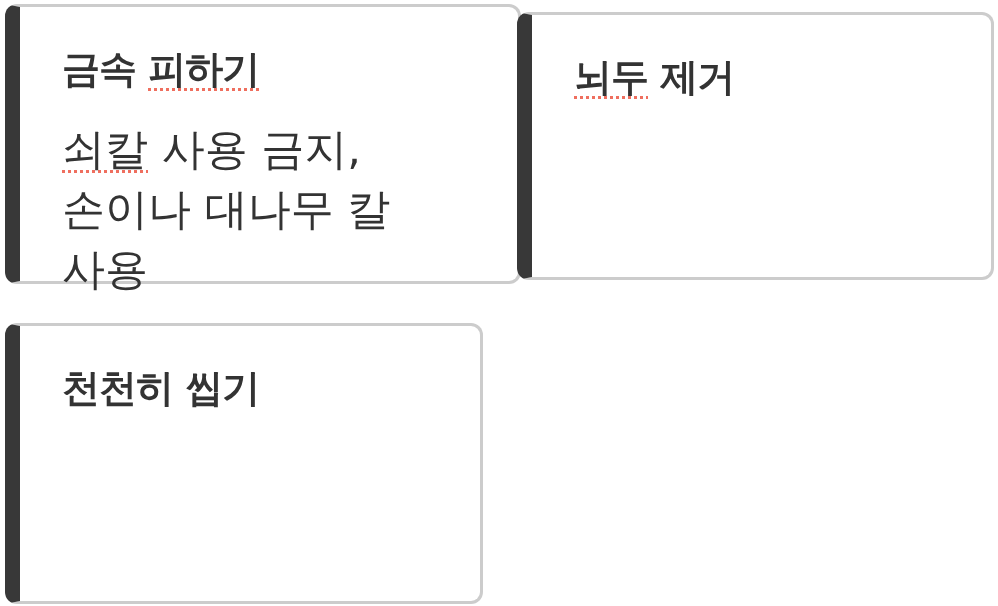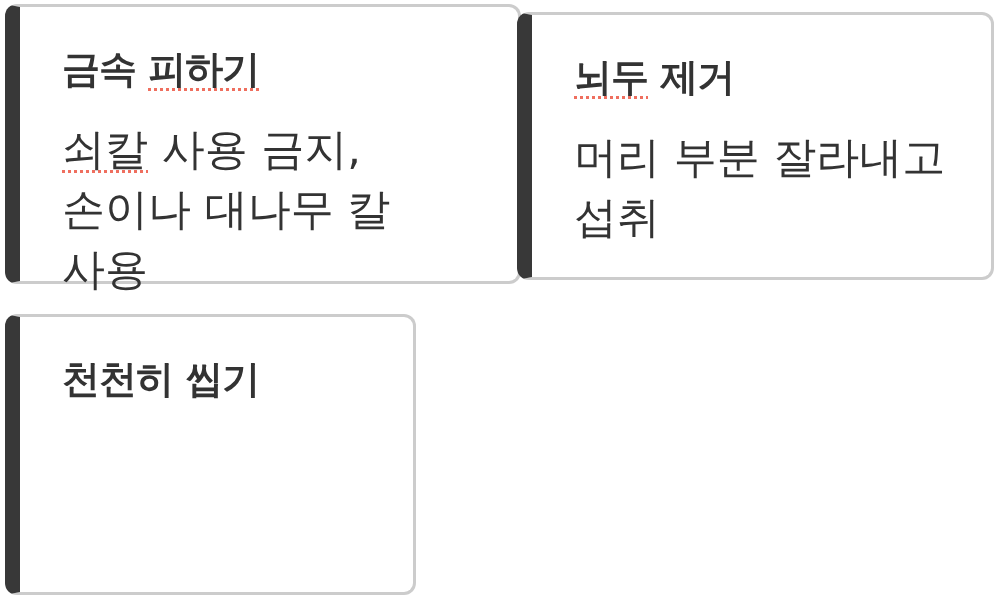--- a/index.html
+++ b/index.html
@@ -7,30 +7,29 @@
       font-family: "DejaVu Sans", "Liberation Sans", sans-serif; color: #333333; }
     .card { position: absolute; box-sizing: border-box; background: #fff;
       border: 3px solid #cccccc; border-left: 15px solid #383838; border-radius: 12px;
       padding: 36px 40px 0 42px; }
     .card-title { font-size: 38px; font-weight: bold; letter-spacing: -1px; line-height: 52px;
       margin: 0; color: #333333; }
     .card-desc { font-size: 43px; line-height: 60px; margin-top: 24px; color: #333333; word-break: keep-all; }
     .spell { text-decoration: underline dotted #ef6f5f; text-underline-offset: 6px; text-decoration-thickness: 3px; }
     #card-1 { left: 5px; top: 4px; width: 516px; height: 280px; }
     #card-2 { left: 517px; top: 12px; width: 477px; height: 268px; }
-    #card-3 { left: 5px; top: 314px; width: 411px; height: 281px; }
+    #card-3 { left: 5px; top: 323px; width: 478px; height: 281px; }
   </style>
 </head>
 <body>
 
 <div class="card" id="card-1">
   <h2 class="card-title"><span>금속 </span><span class="spell">피하기</span></h2>
   <div class="card-desc"><span class="spell">쇠칼</span><span> 사용 금지, 손이나 대나무 칼 사용</span></div>
 </div>
 
 <div class="card" id="card-2">
   <h2 class="card-title"><span class="spell">뇌두</span><span> 제거</span></h2>
-  <div class="card-desc"><span>머리 부분 잘라내고 섭취</span></div>
 </div>
 
 <div class="card" id="card-3">
   <h2 class="card-title"><span>천천히 씹기</span></h2>
 </div>
 
 </body></html>

